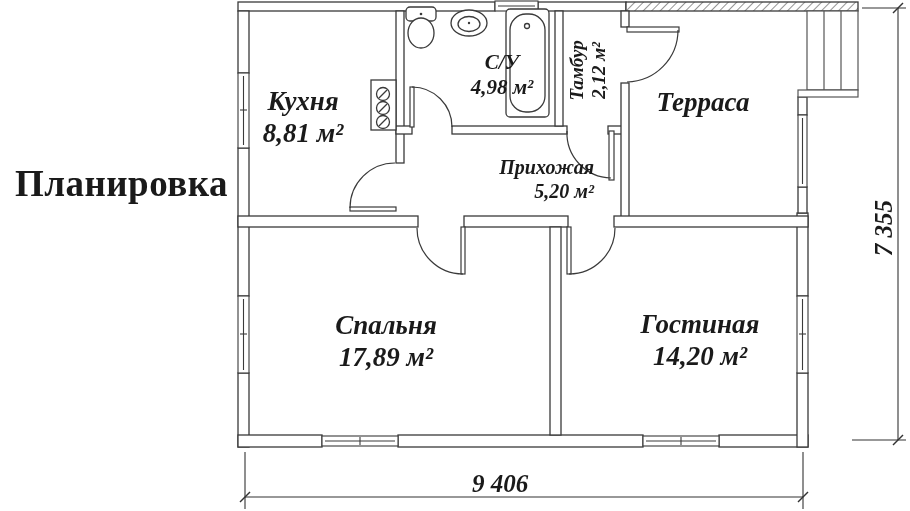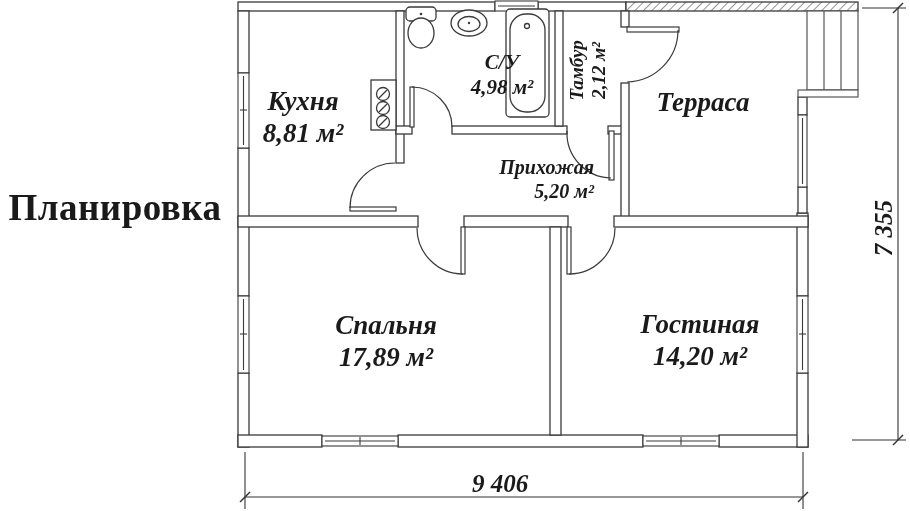--- a/index.html
+++ b/index.html
@@ -1,22 +1,22 @@
 <!DOCTYPE html>
 <html><head>
 <meta charset="utf-8">
 <style>
   html,body{margin:0;padding:0;background:#fff;}
   #stage{position:relative;width:910px;height:511px;background:#fff;overflow:hidden;
          font-family:"Liberation Serif","DejaVu Serif",serif;color:#1a1a1a;}
   #plan-svg{position:absolute;left:0;top:0;}
   .lbl{position:absolute;text-align:center;font-weight:bold;font-style:italic;line-height:1.18;white-space:nowrap;}
   .lbl .nm,.lbl .ar{display:block;}
-  .title{position:absolute;left:2px;top:186px;width:226px;font-size:37px;font-weight:bold;
-         font-style:normal;text-align:center;letter-spacing:0.5px;}
+  .title{position:absolute;left:2px;top:162px;width:226px;font-size:37px;font-weight:bold;
+         font-style:normal;text-align:right;letter-spacing:0.5px;}
   .fs27{font-size:27px;}
   .fs21{font-size:21px;}
   .fs20{font-size:20px;}
   .fs19{font-size:19px;}
   .dim{position:absolute;text-align:center;font-weight:bold;font-style:italic;font-size:25px;}
   .rot{transform:rotate(-90deg);transform-origin:center center;}
 </style>
 </head>
 <body>
 

